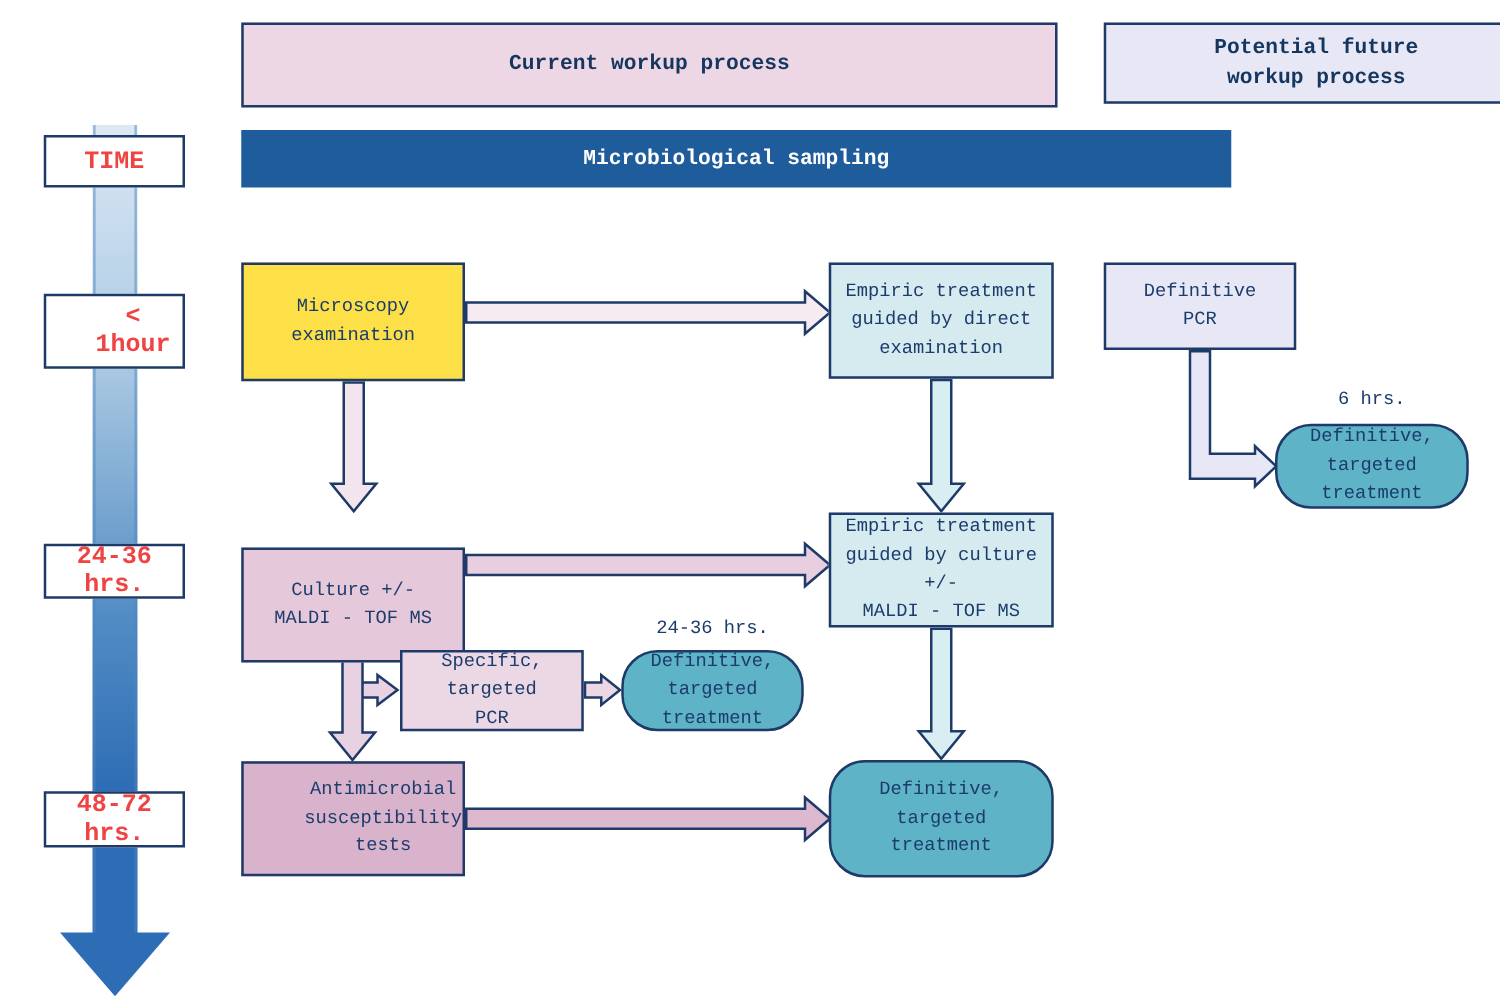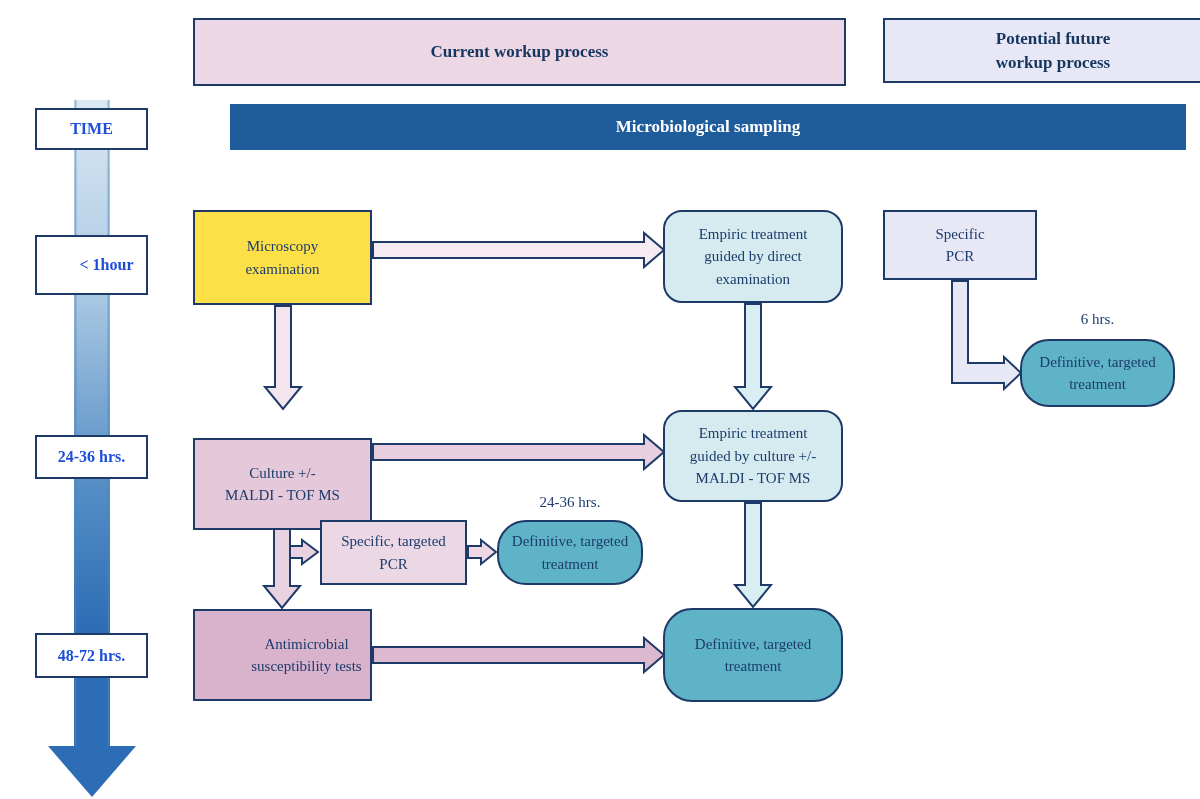--- a/index.html
+++ b/index.html
@@ -1,41 +1,41 @@
 <!DOCTYPE html>
 <html><head>
 <meta charset="utf-8">
 <style>
   html,body{margin:0;padding:0;background:#ffffff;}
   .canvas{
     position:relative;width:1200px;height:799px;background:#ffffff;
-    font-family:Liberation Serif, serif;overflow:hidden;
+    font-family:Liberation Mono, monospace;overflow:hidden;
   }
   svg.flow{position:absolute;left:0;top:0;z-index:0;}
   .node{
     position:absolute;z-index:2;display:flex;align-items:center;justify-content:center;
     text-align:center;white-space:pre-line;border:2px solid #1e3a68;box-sizing:border-box;
     color:#1c3c6c;font-size:15px;line-height:1.5;
   }
   .hdr{font-weight:bold;font-size:17px;color:#14365f;}
   .hdr-pink{background:#eed7e4;}
   .hdr-lav{background:#e7e7f6;}
   .banner{
     position:absolute;z-index:2;display:flex;align-items:center;justify-content:center;
     background:#1f5c9b;color:#ffffff;font-weight:bold;font-size:17px;box-sizing:border-box;
   }
   .timebox{
     position:absolute;z-index:3;display:flex;align-items:center;justify-content:center;
     background:#ffffff;border:2px solid #1e3a68;box-sizing:border-box;
-    color:#1d4ed8;font-weight:bold;font-size:16px;text-align:center;
+    color:#ef4444;font-weight:bold;font-size:20px;text-align:center;
   }
   .fill-micro{background:#fde047;}
   .fill-culture{background:#e5c8da;}
   .fill-ast{background:#d9b2cc;}
-  .fill-blue{background:#d6ebf0;border-radius:19px;}
+  .fill-blue{background:#d6ebf0;}
   .fill-teal{background:#5fb3c7;border-radius:29px;}
   .fill-lav{background:#e7e7f6;}
   .fill-pink{background:#ecd7e4;}
   .note{
     position:absolute;z-index:2;color:#1c3c6c;font-size:15px;text-align:center;
   }
 </style>
 </head>
 <body>
 
@@ -69,21 +69,21 @@
     <polygon points="274,503 274,586 264,586 282,608 300,586 290,586 290,503" fill="#e8d2e1" stroke="#1e3a68" stroke-width="2"></polygon>
     <polygon points="745,503 745,585 735,585 753,607 771,585 761,585 761,503" fill="#d9eef3" stroke="#1e3a68" stroke-width="2"></polygon>
 
     <path d="M 952,281 L 968,281 L 968,363 L 1004,363 L 1004,357 L 1021,373 L 1004,389 L 1004,383 L 952,383 Z" fill="#e7e7f6" stroke="#1e3a68" stroke-width="2"></path>
   </svg>
 
   <div class="node hdr hdr-pink" style="left:193px;top:18px;width:653px;height:68px;">Current workup process</div>
   <div class="node hdr hdr-lav" style="left:883px;top:18px;width:340px;height:65px;line-height:1.4;">Potential future
 workup process</div>
 
-  <div class="banner" style="left:193px;top:104px;width:956px;height:46px;margin-left:37px;">Microbiological sampling</div>
+  <div class="banner" style="left:193px;top:104px;width:792px;height:46px;">Microbiological sampling</div>
 
   <div class="timebox" style="left:35px;top:108px;width:113px;height:42px;">TIME</div>
   <div class="timebox" style="left:35px;top:235px;width:113px;height:60px;padding-left:30px;">&lt; 1hour</div>
   <div class="timebox" style="left:35px;top:435px;width:113px;height:44px;">24-36 hrs.</div>
   <div class="timebox" style="left:35px;top:633px;width:113px;height:45px;">48-72 hrs.</div>
 
   <div class="node fill-micro" style="left:193px;top:210px;width:179px;height:95px;">Microscopy
 examination</div>
   <div class="node fill-culture" style="left:193px;top:410px;width:179px;height:92px;margin-top:28px;">Culture +/-
 MALDI - TOF MS</div>
@@ -98,19 +98,19 @@
 
   <div class="node fill-blue" style="left:663px;top:210px;width:180px;height:93px;">Empiric treatment
 guided by direct
 examination</div>
   <div class="node fill-blue" style="left:663px;top:410px;width:180px;height:92px;">Empiric treatment
 guided by culture +/-
 MALDI - TOF MS</div>
   <div class="node fill-teal" style="left:663px;top:608px;width:180px;height:94px;">Definitive, targeted
 treatment</div>
 
-  <div class="node fill-lav" style="left:883px;top:210px;width:154px;height:70px;">Specific
+  <div class="node fill-lav" style="left:883px;top:210px;width:154px;height:70px;">Definitive
 PCR</div>
   <div class="note" style="left:1020px;top:311px;width:155px;">6 hrs.</div>
   <div class="node fill-teal" style="left:1020px;top:339px;width:155px;height:68px;">Definitive, targeted
 treatment</div>
 
 </div>
 
 </body></html>

